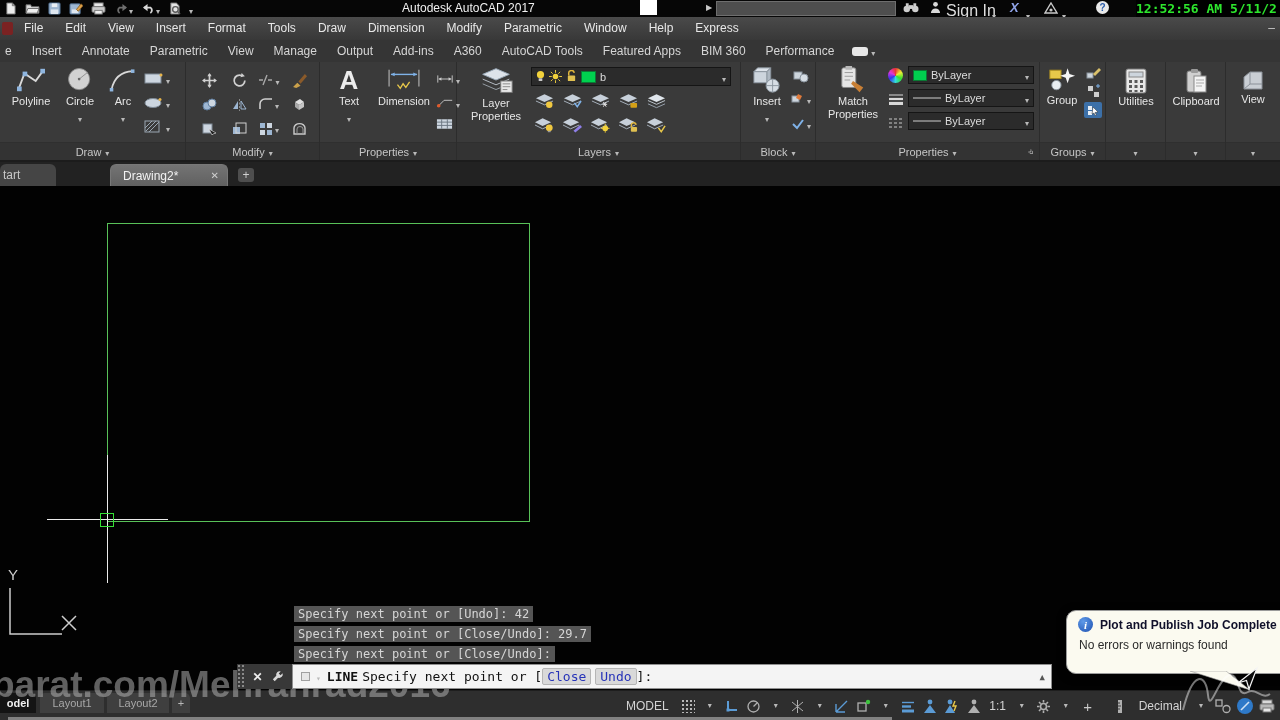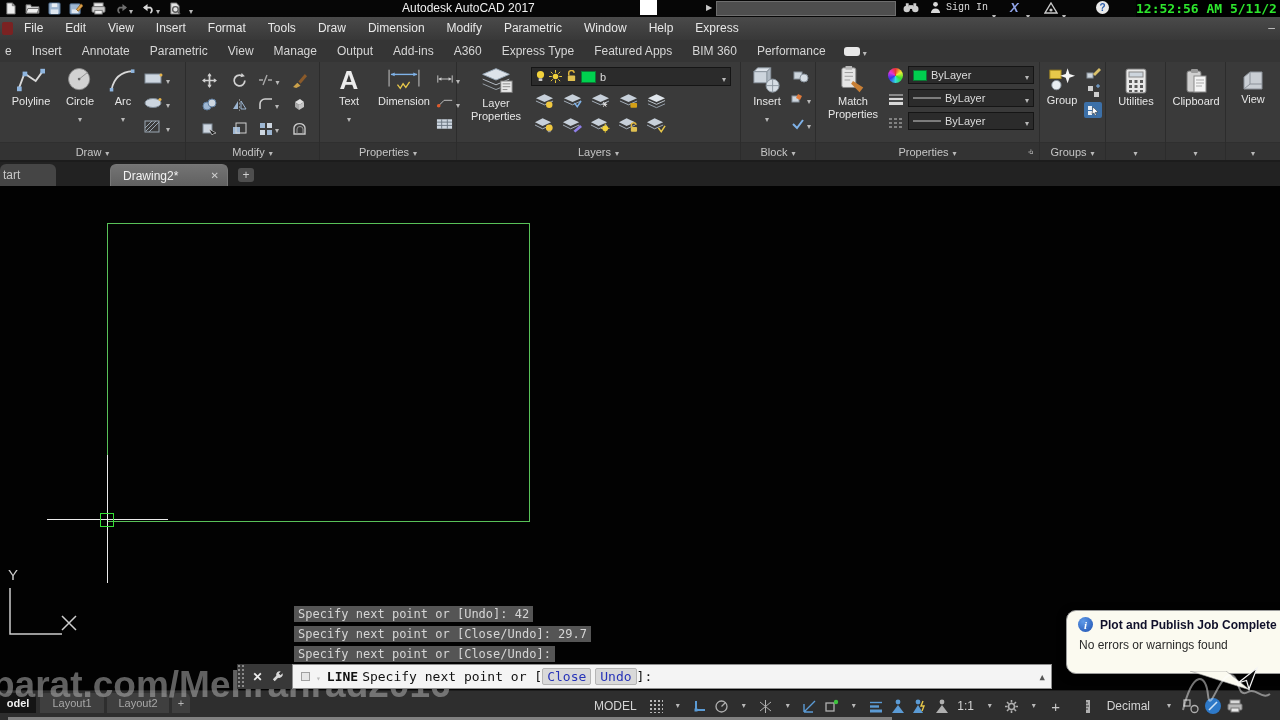--- a/index.html
+++ b/index.html
@@ -6,21 +6,21 @@
   #app{position:relative;width:1280px;height:720px;overflow:hidden;background:#000;
        font-family:"Liberation Sans",sans-serif;-webkit-font-smoothing:antialiased;}
   .abs{position:absolute;}
   .ico{display:inline-flex;align-items:center;justify-content:center;}
   .cv::after{content:"▾";font-size:8px;color:#b9b9b9;line-height:1;}
   
   #titlebar{position:absolute;left:0;top:0;width:1280px;height:17px;background:#060606;}
   #qat{position:absolute;left:4px;top:1px;display:flex;gap:8px;align-items:center;height:15px;}
   #win-title{position:absolute;left:402px;top:1px;font-size:12px;color:#f1f1f1;}
   #title-highlight-box{position:absolute;left:640px;top:0;width:17px;height:15px;background:#fff;}
-  .tb-txt{font-size:10px;color:#dedede;font-family:Liberation Mono, monospace;}
+  .tb-txt{font-size:16px;color:#dedede;}
   #search-box{position:absolute;left:716px;top:1px;width:178px;height:13px;background:#4e4e4e;
      border:1px solid #6e6e6e;}
   #search-box input{width:100%;height:100%;background:transparent;border:0;outline:none;
      font-style:italic;font-size:10px;color:#a8a8a8;font-family:Liberation Mono, monospace;padding:0 4px;box-sizing:border-box;margin-top:45px;}
   #clock{position:absolute;left:1136px;top:0;width:144px;height:17px;background:#000;
      color:#2de62d;font-family:"DejaVu Sans Mono",monospace;font-weight:bold;font-size:13px;line-height:17px;white-space:nowrap;}
   
   #menubar{position:absolute;left:0;top:17px;width:1280px;height:23px;
      background:linear-gradient(#4a4a4a,#383838);display:flex;align-items:center;}
   #menubar .mi{padding:0 11px;font-size:12px;color:#e8e8e8;line-height:23px;cursor:default;}
@@ -79,21 +79,21 @@
   #cmd-box{width:7px;height:7px;border:1px solid #a0a0a0;background:#e6e6e6;}
   #cmd-up{position:absolute;right:6px;top:7px;font-size:9px;color:#555;}
   
   #statusbar{position:absolute;left:0;top:690px;width:1280px;height:30px;background:#2e2e2e;
      border-top:1px solid #1e1e1e;box-sizing:border-box;z-index:2;}
   .ltab{position:absolute;top:2px;height:20px;border-radius:5px 5px 0 0;font-size:11px;line-height:20px;text-align:center;}
   #lt-model{left:0;width:36px;background:#141414;color:#f2f2f2;font-weight:bold;}
   #lt-1{left:40px;width:64px;background:#3f3f3f;color:#a8a8a8;}
   #lt-2{left:107px;width:62px;background:#3f3f3f;color:#a8a8a8;}
   #lt-plus{left:172px;width:18px;background:#3f3f3f;color:#b8b8b8;}
-  #toggles{position:absolute;left:588px;top:3px;height:24px;display:flex;align-items:center;gap:4px;}
+  #toggles{position:absolute;left:620px;top:3px;height:24px;display:flex;align-items:center;gap:4px;}
   .sbtn{display:inline-flex;align-items:center;justify-content:center;height:22px;min-width:18px;}
   .stxt{font-size:12px;color:#d4d4d4;padding:0 6px;}
   .dotgrid{width:14px;height:14px;background-image:radial-gradient(#b8b8b8 1px,transparent 1px);
      background-size:4px 4px;}
   #taskbar-hint{position:absolute;left:8px;bottom:0;width:884px;height:3px;background:#8f8f8f;opacity:.85;}
   
   #notif{position:absolute;left:1066px;top:610px;width:214px;height:62px;background:#fbfaf0;
      border:1px solid #9a9a9a;border-radius:10px 0 0 10px;box-shadow:0 2px 8px rgba(0,0,0,.65);z-index:8;}
   #notif-title{position:absolute;left:33px;top:7px;font-size:12px;font-weight:bold;color:#10102a;}
   #notif-body{position:absolute;left:12px;top:27px;font-size:12px;color:#2a2a2a;}
@@ -229,21 +229,21 @@
   <div id="tabrow">
     <span class="rt" style="padding-left:5px;">e</span>
     <span class="rt">Insert</span>
     <span class="rt">Annotate</span>
     <span class="rt">Parametric</span>
     <span class="rt">View</span>
     <span class="rt">Manage</span>
     <span class="rt">Output</span>
     <span class="rt">Add-ins</span>
     <span class="rt">A360</span>
-    <span class="rt">Express Type</span>
+    <span class="rt">AutoCAD Tools</span>
     <span class="rt">Featured Apps</span>
     <span class="rt">BIM 360</span>
     <span class="rt">Performance</span>
     <span id="ws-btn">
         <span class="pillw"></span>
         <span class="cv"></span>
       </span>
   </div>
 
   <div id="ribbon">

